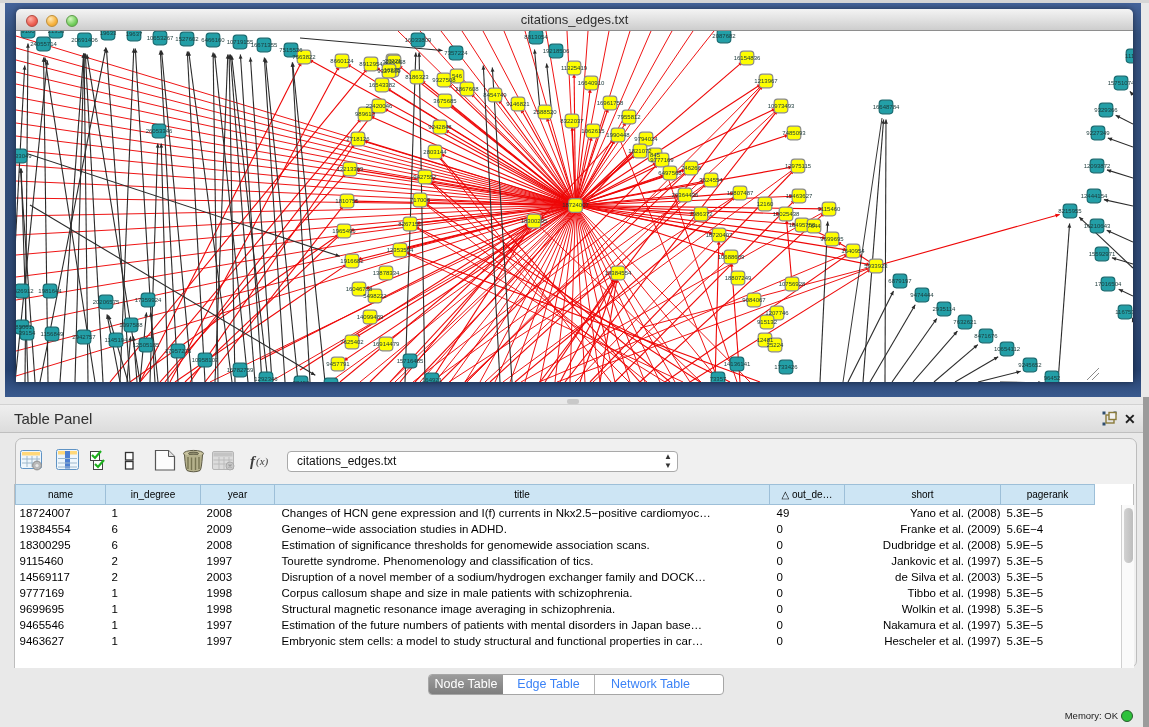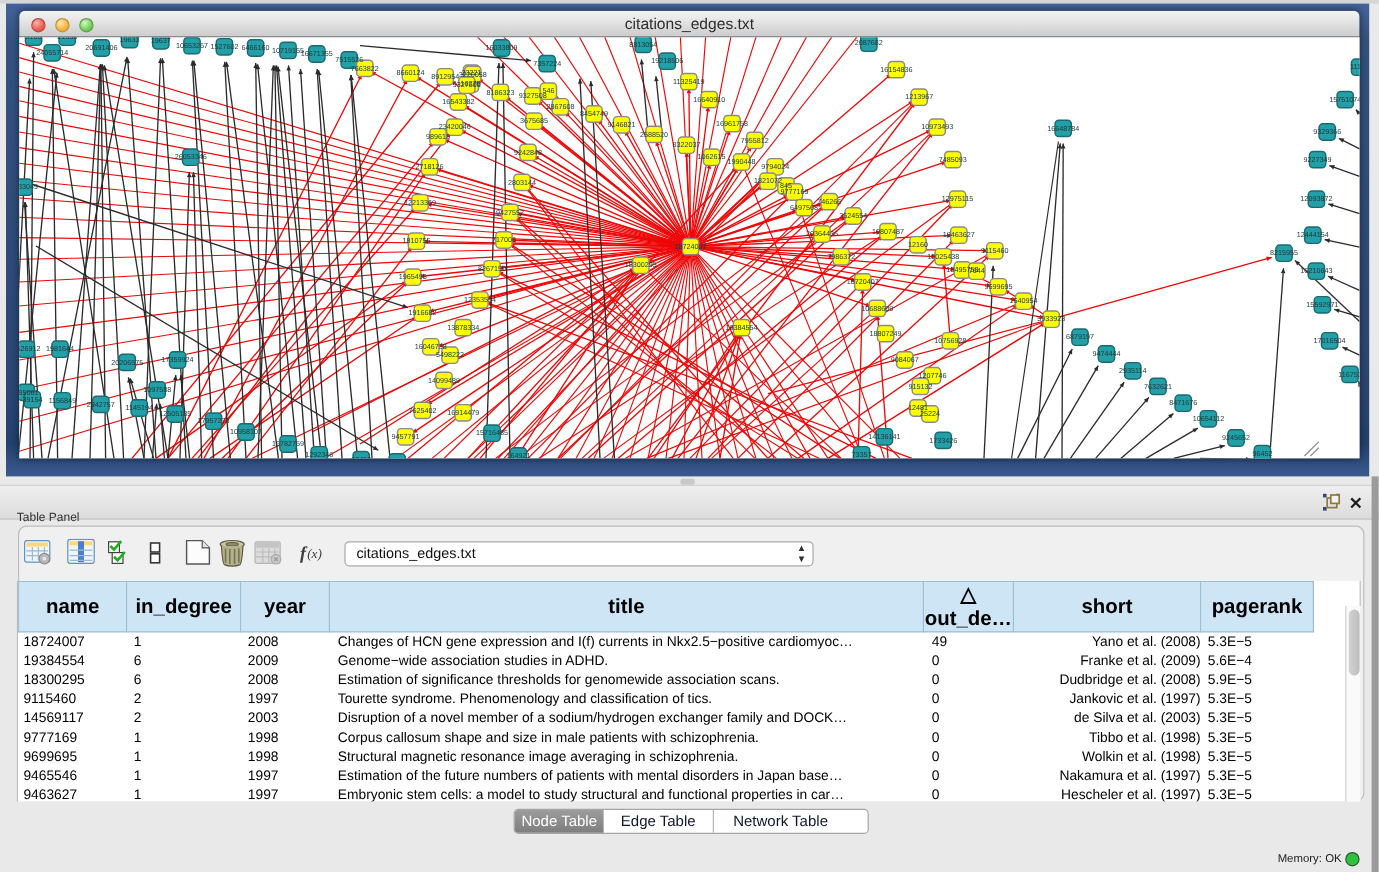--- a/index.html
+++ b/index.html
@@ -11,40 +11,40 @@
 #gtitle { position:absolute; left:0; top:0; width:1117px; height:22px; border-radius:5px 5px 0 0;
   background:linear-gradient(180deg,#f4f4f4 0%,#e3e3e3 45%,#cdcdcd 100%); border-bottom:1px solid #8e8e8e;
   text-align:center; font-size:13px; color:#2e2e2e; line-height:21px; }
 .tl { position:absolute; top:6px; width:12px; height:12px; border-radius:50%; }
 #tl-r { left:10px; background:radial-gradient(circle at 35% 30%, #ffb2a8, #ec5f51 60%, #d8453c); border:1px solid #b5473e; }
 #tl-y { left:30px; background:radial-gradient(circle at 35% 30%, #ffe9b5, #f6b23e 60%, #e29b2d); border:1px solid #c08f38; }
 #tl-g { left:50px; background:radial-gradient(circle at 35% 30%, #d4f7c0, #74cf5e 60%, #52b23e); border:1px solid #5d9b4a; }
 #canvas { position:absolute; left:0; top:22px; width:1117px; height:351px; background:#fff; }
 #tpanel-head { position:absolute; left:0; top:404px; width:1149px; height:29px;
   background:linear-gradient(180deg,#efefef,#dcdcdc); border-top:1px solid #d2d2d2; border-bottom:1px solid #bfbfbf; }
-#tpanel-head span { position:absolute; left:14px; top:21px; font-size:10px; color:#303030; }
+#tpanel-head span { position:absolute; left:14px; top:5px; font-size:15px; color:#303030; }
 #tclose { position:absolute; left:1124px; top:6px; font-size:14px; font-weight:bold; color:#1c1c1c; }
 #container { position:absolute; left:15px; top:438px; width:1122px; height:230px;
   border:1px solid #bdbdbd; border-radius:7px; background:#f0f0f0; }
 #dropdown { position:absolute; left:287px; top:451px; width:391px; height:21px; background:#fff;
   border:1px solid #a9a9a9; border-radius:4px; font-size:12px; color:#111; line-height:19px; padding-left:9px; }
 #dd-arrows { position:absolute; left:664px; top:452px; font-size:8px; color:#333; line-height:9px; text-align:center; }
 #tablewrap { position:absolute; left:14px; top:484px; width:1120px; height:184px; background:#fff;
   border-left:1px solid #bdbdbd; border-right:1px solid #bdbdbd; overflow:hidden; }
 table { border-collapse:collapse; table-layout:fixed; width:1080px; font-size:11.5px; }
-th { background:#cde5f4; border:1px solid #9dbfd8; font-weight:bold; height:20px; font-size:17px; padding:0; }
+th { background:#cde5f4; border:1px solid #9dbfd8; font-weight:normal; height:20px; font-size:10px; padding:0; }
 td { height:16px; padding:0; white-space:nowrap; overflow:hidden; color:#000; }
 td.c0 { padding-left:4px; } td.c1 { padding-left:6px; } td.c2 { padding-left:6px;margin-left:48px; }
 td.c3 { padding-left:7px;margin-left:45px; } td.c4 { padding-left:7px; } td.c5 { text-align:right; }
 td.c6 { padding-left:6px; }
 #vscroll { position:absolute; left:1121px; top:505px; width:13px; height:163px; background:#fafafa; border-left:1px solid #d0d0d0; }
 #vthumb { position:absolute; left:2px; top:3px; width:9px; height:55px; background:linear-gradient(90deg,#d2d2d2,#bdbdbd); border-radius:5px; }
 #tabs { position:absolute; left:428px; top:674px; width:296px; height:21px; background:#fff;
   border:1px solid #a6a6a6; border-radius:4px; display:flex; font-size:12.5px; }
-#tabs div { text-align:center; line-height:19px; color:#0f172a; }
+#tabs div { text-align:center; line-height:19px; color:#3b82f6; }
 #tab1 { width:74px; background:linear-gradient(180deg,#9c9c9c,#7e7e7e); color:#fff !important; border-radius:3px 0 0 3px; }
 #tab2 { width:92px; border-right:1px solid #b4b4b4; }
 #tab3 { width:111px; }
 #memory { position:absolute; left:1020px; top:710px; width:98px; font-size:9.5px; color:#222; text-align:right; }
 #memdot { position:absolute; left:1121px; top:710px; width:12px; height:12px; border-radius:50%;
   background:#2ec23c; border:1px solid #2a5a2e; }
 #rightstrip { position:absolute; left:1143px; top:397px; width:6px; height:330px; background:#9b9b9b; }
 #topstrip { position:absolute; left:0; top:0; width:1149px; height:3px; background:#d6d6d6; }
 #handle { position:absolute; left:567px; top:399px; width:12px; height:5px; background:#c9c9c9; border-radius:2px; }
 </style></head>

